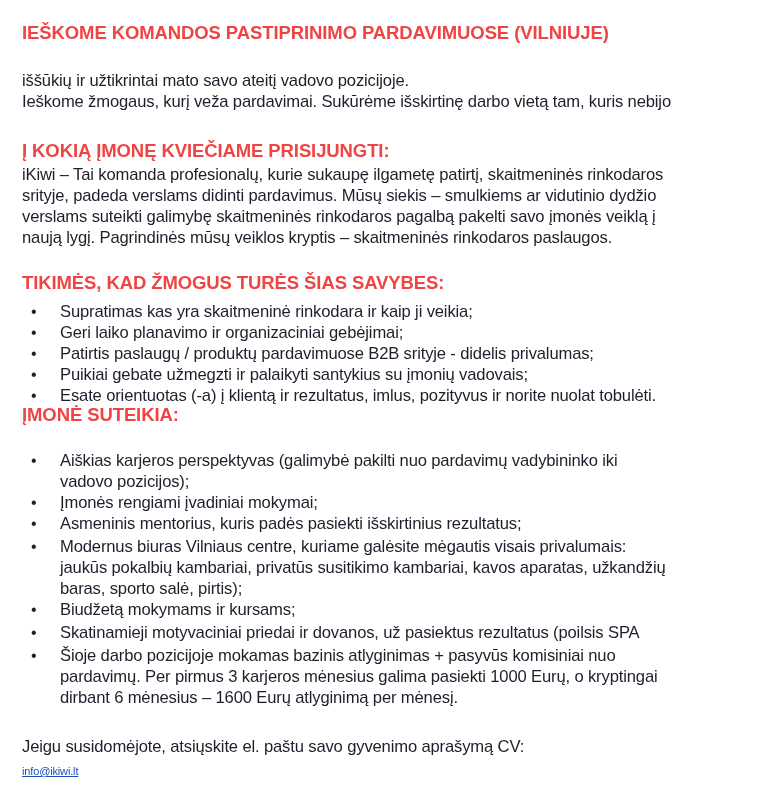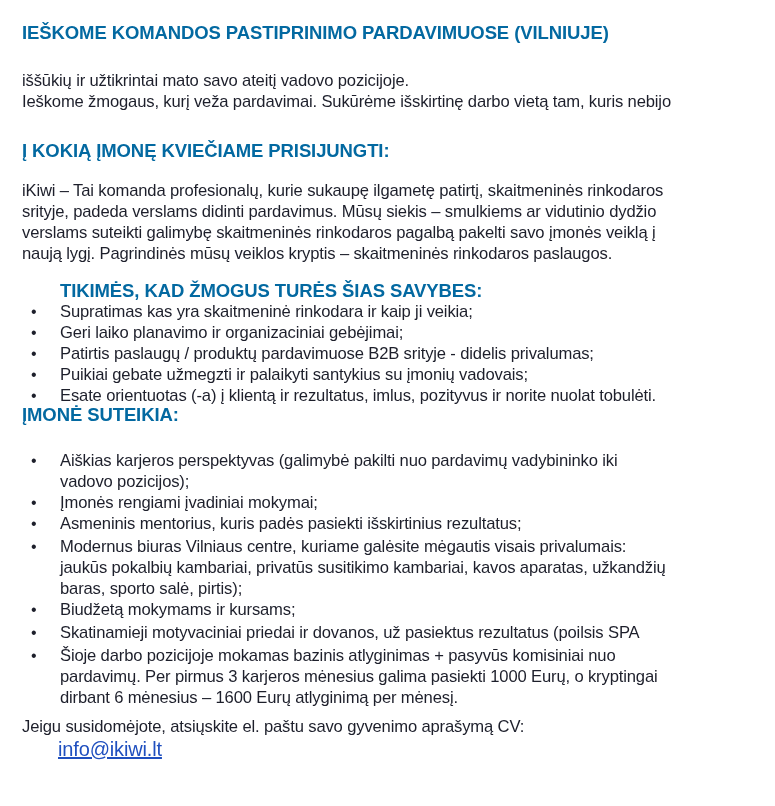--- a/index.html
+++ b/index.html
@@ -5,59 +5,59 @@
     html, body { margin: 0; padding: 0; background: #ffffff; }
     body {
       width: 775px; height: 806px; overflow: hidden;
       font-family: "Liberation Sans", sans-serif;
       color: #1d1f2b;
       position: relative;
     }
     .doc { position: absolute; left: 22px; top: 0; width: 740px; }
     h1, h2 {
       font-family: "Liberation Sans", sans-serif;
-      font-weight: bold; margin: 0; color: #0369a1;
+      font-weight: bold; margin: 0; color: #ef4444;
     }
     h1 { font-size: 18.5px; position: absolute; top: 22px; left: 0; white-space: nowrap; letter-spacing: -0.1px; }
     h2 { font-size: 18.5px; white-space: nowrap; letter-spacing: -0.1px; }
     p { margin: 0; font-size: 16.6px; line-height: 21px; letter-spacing: -0.15px; }
     .abs { position: absolute; left: 0; }
     ul { list-style: none; margin: 0; padding: 0; }
     li {
       position: relative; padding-left: 60px;
       font-size: 16.6px; line-height: 21px; letter-spacing: -0.15px;
     }
     li .bullet {
       position: absolute; left: 31px; top: 0; font-size: 16px;
     }
     .gap { margin-top: 2px; }
-    a.email { color: #1f4fbf; text-decoration: underline; font-size: 20px; margin-left: 36px; }
+    a.email { color: #1f4fbf; text-decoration: underline; font-size: 11px; }
   </style>
 </head>
 <body>
 
 <div class="doc">
 
   <h1>IEŠKOME KOMANDOS PASTIPRINIMO PARDAVIMUOSE (VILNIUJE)</h1>
 
   <div class="abs" style="top:70px;">
     <p>iššūkių ir užtikrintai mato savo ateitį vadovo pozicijoje.</p>
     <p>Ieškome žmogaus, kurį veža pardavimai. Sukūrėme išskirtinę darbo vietą tam, kuris nebijo</p>
   </div>
 
   <h2 class="abs" style="top:140px;">Į KOKIĄ ĮMONĘ KVIEČIAME PRISIJUNGTI:</h2>
 
-  <div class="abs" style="top:180px;">
+  <div class="abs" style="top:164px;">
     <p>iKiwi – Tai komanda profesionalų, kurie sukaupę ilgametę patirtį, skaitmeninės rinkodaros</p>
     <p>srityje, padeda verslams didinti pardavimus. Mūsų siekis – smulkiems ar vidutinio dydžio</p>
     <p>verslams suteikti galimybę skaitmeninės rinkodaros pagalbą pakelti savo įmonės veiklą į</p>
     <p>naują lygį. Pagrindinės mūsų veiklos kryptis – skaitmeninės rinkodaros paslaugos.</p>
   </div>
 
-  <h2 class="abs" style="top:280px;margin-left:38px;">TIKIMĖS, KAD ŽMOGUS TURĖS ŠIAS SAVYBES:</h2>
+  <h2 class="abs" style="top:272px;">TIKIMĖS, KAD ŽMOGUS TURĖS ŠIAS SAVYBES:</h2>
 
   <ul class="abs" style="top:301px; left:-22px;">
     <li><span class="bullet">•</span><span>Supratimas kas yra skaitmeninė rinkodara ir kaip ji veikia;</span></li>
     <li><span class="bullet">•</span><span>Geri laiko planavimo ir organizaciniai gebėjimai;</span></li>
     <li><span class="bullet">•</span><span>Patirtis paslaugų / produktų pardavimuose B2B srityje - didelis privalumas;</span></li>
     <li><span class="bullet">•</span><span>Puikiai gebate užmegzti ir palaikyti santykius su įmonių vadovais;</span></li>
     <li><span class="bullet">•</span><span>Esate orientuotas (-a) į klientą ir rezultatus, imlus, pozityvus ir norite nuolat tobulėti.</span></li>
   </ul>
 
   <h2 class="abs" style="top:404px;">ĮMONĖ SUTEIKIA:</h2>
@@ -65,18 +65,18 @@
   <ul class="abs" style="top:450px; left:-22px;">
     <li><span class="bullet">•</span><span>Aiškias karjeros perspektyvas (galimybė pakilti nuo pardavimų vadybininko iki</span><br><span>vadovo pozicijos);</span></li>
     <li><span class="bullet">•</span><span>Įmonės rengiami įvadiniai mokymai;</span></li>
     <li><span class="bullet">•</span><span>Asmeninis mentorius, kuris padės pasiekti išskirtinius rezultatus;</span></li>
     <li class="gap"><span class="bullet">•</span><span>Modernus biuras Vilniaus centre, kuriame galėsite mėgautis visais privalumais:</span><br><span>jaukūs pokalbių kambariai, privatūs susitikimo kambariai, kavos aparatas, užkandžių</span><br><span>baras, sporto salė, pirtis);</span></li>
     <li><span class="bullet">•</span><span>Biudžetą mokymams ir kursams;</span></li>
     <li class="gap"><span class="bullet">•</span><span>Skatinamieji motyvaciniai priedai ir dovanos, už pasiektus rezultatus (poilsis SPA</span><br></li>
     <li class="gap"><span class="bullet">•</span><span>Šioje darbo pozicijoje mokamas bazinis atlyginimas + pasyvūs komisiniai nuo</span><br><span>pardavimų. Per pirmus 3 karjeros mėnesius galima pasiekti 1000 Eurų, o kryptingai</span><br><span>dirbant 6 mėnesius – 1600 Eurų atlyginimą per mėnesį.</span></li>
   </ul>
 
-  <div class="abs" style="top:716px;">
+  <div class="abs" style="top:736px;">
     <p>Jeigu susidomėjote, atsiųskite el. paštu savo gyvenimo aprašymą CV:</p>
     <p style="margin-top:2px;"><a class="email" href="#">info@ikiwi.lt</a></p>
   </div>
 
 </div>
 
 </body></html>

